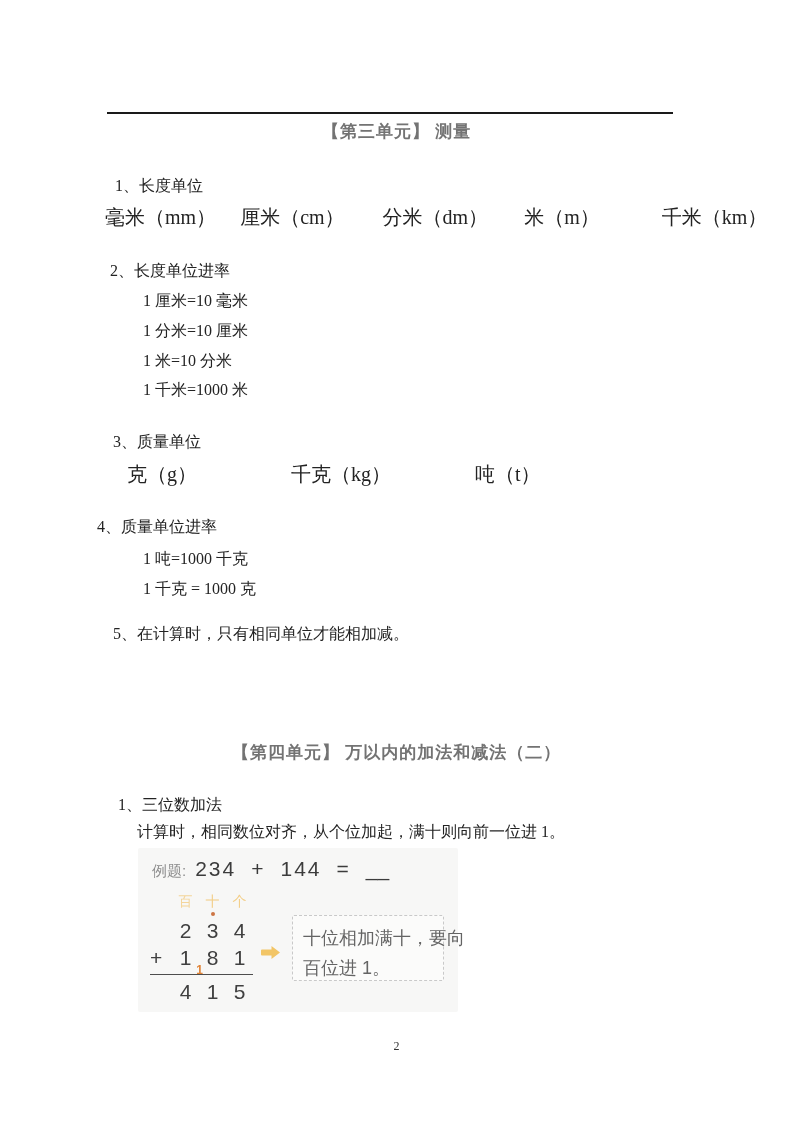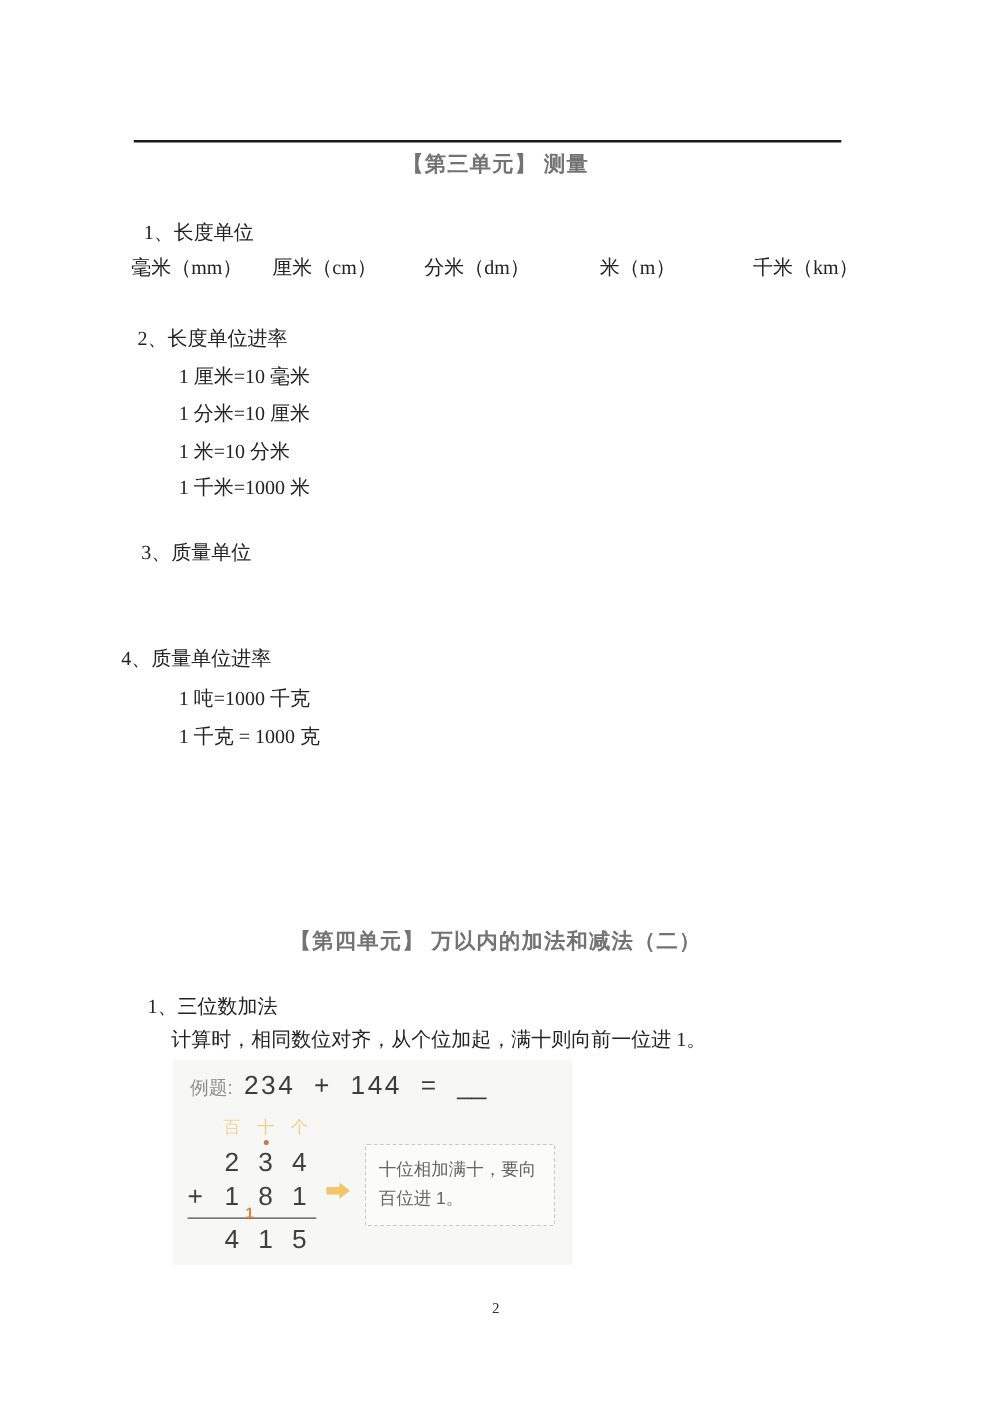--- a/index.html
+++ b/index.html
@@ -7,24 +7,24 @@
     width:793px;height:1122px;background:#ffffff;position:relative;overflow:hidden;
     font-family:"Liberation Serif","DejaVu Serif",serif;color:#222;
   }
   .abs{position:absolute;}
   .page{position:absolute;inset:0;background:#fff;}
   
   .rule-top{left:107px;top:112px;width:566px;height:0;border-top:2px solid #1a1a1a;}
   .unit-title{left:0;top:120px;width:793px;text-align:center;font-size:17px;font-weight:bold;color:#737373;letter-spacing:1px;}
   .sec-head{font-size:16px;color:#232323;white-space:nowrap;}
   .sec-item{font-size:16px;color:#232323;white-space:nowrap;}
-  .units-row{display:flex;font-size:16px;color:#232323;white-space:nowrap;}
+  .units-row{display:flex;font-size:20px;color:#232323;white-space:nowrap;}
   .row-length span:nth-child(1){margin-right:24px;}
   .row-length span:nth-child(2){margin-right:38px;}
-  .row-length span:nth-child(3){margin-right:56px;}
+  .row-length span:nth-child(3){margin-right:36px;}
   .row-length span:nth-child(4){margin-right:62px;}
   .row-mass span:nth-child(1){margin-right:94px;}
   .row-mass span:nth-child(2){margin-right:84px;}
   .page-num{left:0;top:1039px;width:793px;text-align:center;font-size:12px;color:#333;}
   
   .panel{
     left:138px;top:848px;width:320px;height:164px;background:#f7f7f6;border-radius:2px;
     font-family:"Liberation Sans","DejaVu Sans",sans-serif;
   }
   .panel .inner{position:relative;width:100%;height:100%;}
@@ -42,21 +42,21 @@
   .tens-head .dot{position:absolute;width:4px;height:4px;border-radius:50%;background:#cd7544;left:50%;transform:translateX(-50%);bottom:-6px;}
   .carry{position:absolute;right:-4px;bottom:-6px;font-size:12px;color:#e08437;font-weight:bold;}
   .cm-rule{width:103px;border-top:1.5px solid #4d4d4d;margin:3px 0 2px 0;}
   .cm-sum{height:30px;}
   
   .arrow{position:absolute;left:123px;top:97px;width:20px;height:15px;}
   
   .note-box{
     position:absolute;left:154px;top:67px;width:152px;height:66px;box-sizing:border-box;
     border:1px dashed #c9c9c9;border-radius:2px;background:#fbfbfa;
-    padding:8px 10px;font-size:14px;line-height:1.65;color:#646464;white-space:nowrap;
+    padding:8px 10px;font-size:18px;line-height:1.65;color:#646464;white-space:nowrap;
   }
 </style>
 </head>
 <body>
 
 <div class="page">
 
   <div class="abs rule-top"></div>
 
   <div class="abs unit-title">【第三单元】 测量</div>
@@ -70,25 +70,31 @@
     <span>千米（km）</span>
   </div>
 
   <div class="abs sec-head" style="left:110px;top:261px">2、长度单位进率</div>
   <div class="abs sec-item" style="left:143px;top:291px">1 厘米=10 毫米</div>
   <div class="abs sec-item" style="left:143px;top:321px">1 分米=10 厘米</div>
   <div class="abs sec-item" style="left:143px;top:351px">1 米=10 分米</div>
   <div class="abs sec-item" style="left:143px;top:380px">1 千米=1000 米</div>
 
   <div class="abs sec-head" style="left:113px;top:432px">3、质量单位</div>
+  <div class="abs units-row row-mass" style="left:127px;top:461px">
+    <span>克（g）</span>
+    <span>千克（kg）</span>
+    <span>吨（t）</span>
+  </div>
 
   <div class="abs sec-head" style="left:97px;top:517px">4、质量单位进率</div>
   <div class="abs sec-item" style="left:143px;top:549px">1 吨=1000 千克</div>
   <div class="abs sec-item" style="left:143px;top:579px">1 千克 = 1000 克</div>
 
+  <div class="abs sec-head" style="left:113px;top:624px">5、在计算时，只有相同单位才能相加减。</div>
 
   <div class="abs unit-title" style="top:741px">【第四单元】 万以内的加法和减法（二）</div>
 
   <div class="abs sec-head" style="left:118px;top:795px">1、三位数加法</div>
   <div class="abs sec-item" style="left:137px;top:822px">计算时，相同数位对齐，从个位加起，满十则向前一位进 1。</div>
 
   <div class="abs panel">
     <div class="inner">
       <div class="ex-line">
         <span class="ex-label">例题:</span>

